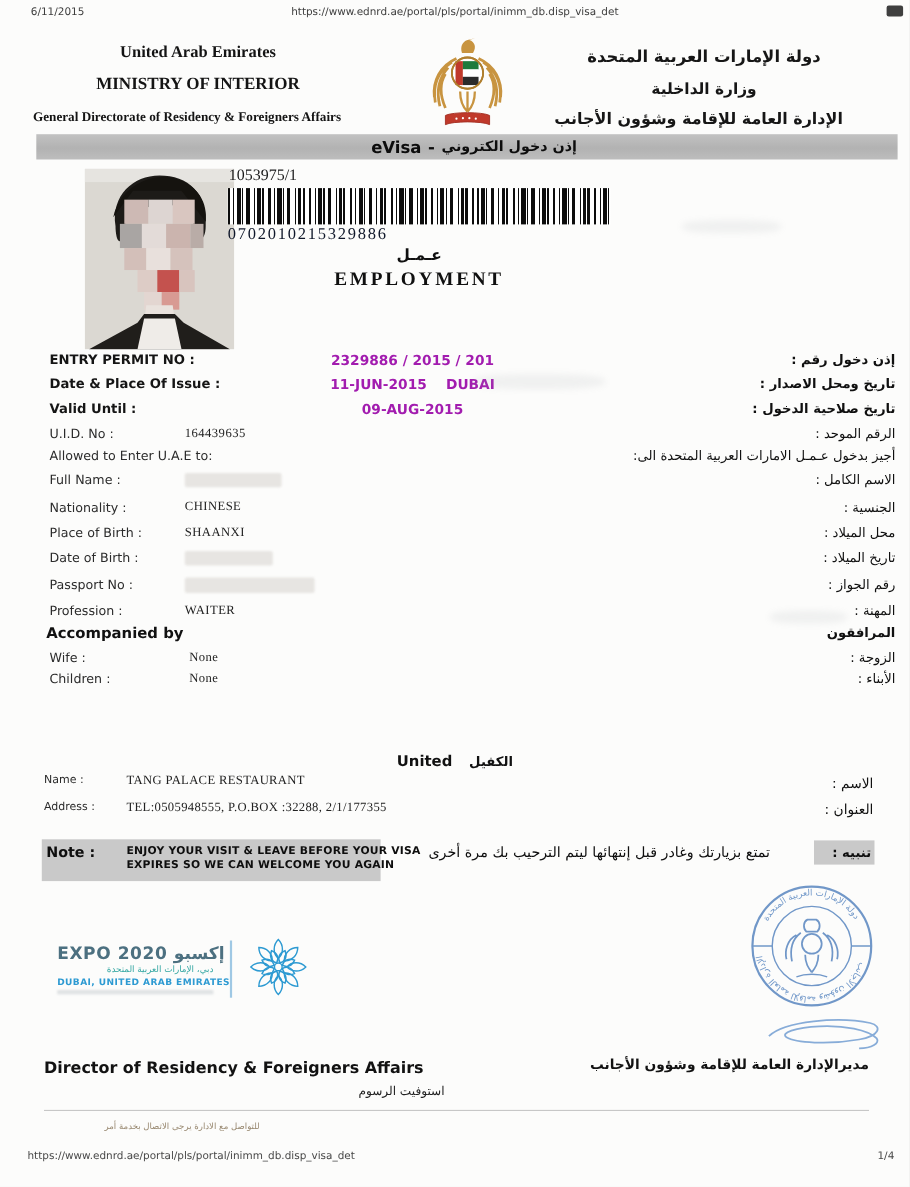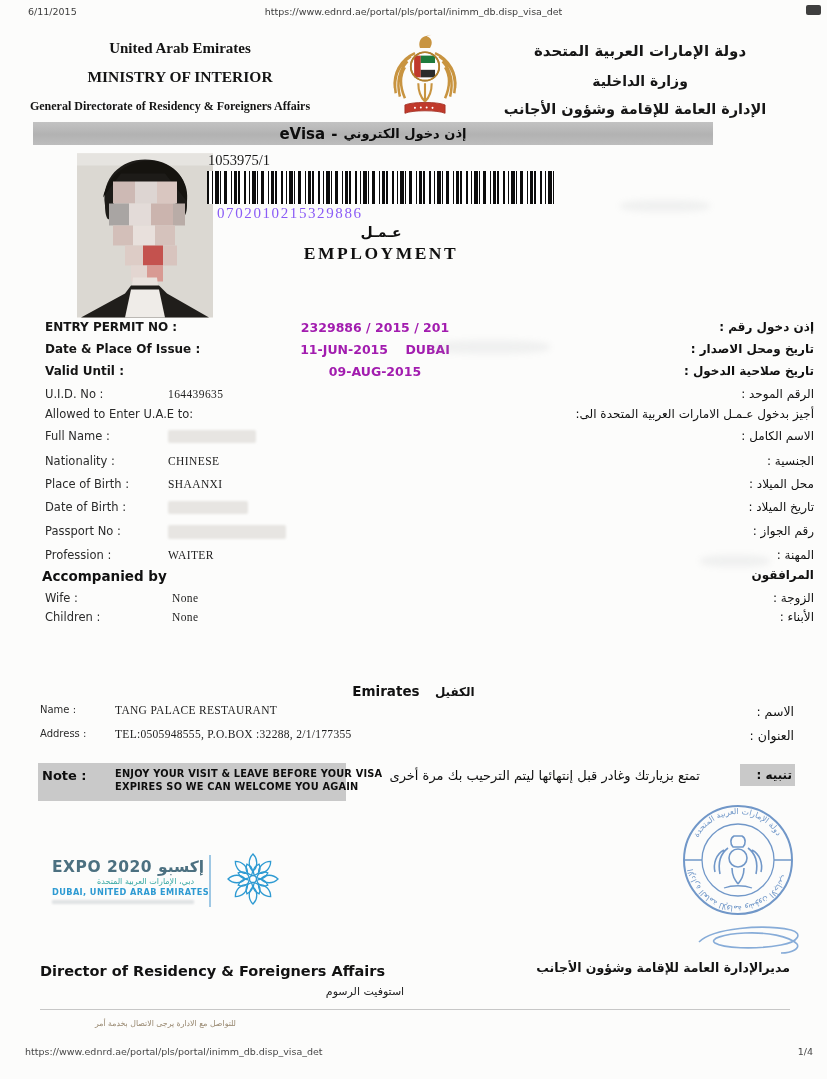--- a/index.html
+++ b/index.html
@@ -5,34 +5,34 @@
   html,body{margin:0;padding:0;background:#e8e8e8;}
   #page{position:relative;width:827px;height:1079px;background:#fcfcfb;overflow:hidden;
         font-family:"DejaVu Sans",sans-serif;color:#1c1c1c;margin:0 auto;}
   .abs{position:absolute;}
   
   .printbar{font-size:9.5px;color:#3d3d3d;font-family:"DejaVu Sans",sans-serif;}
   
   .hdr-en{font-family:"Liberation Serif",serif;font-weight:bold;color:#141414;text-align:center;}
   .hdr-ar{font-family:"DejaVu Sans",sans-serif;font-weight:bold;color:#161616;text-align:center;direction:rtl;}
   
-  .banner{left:33px;top:122px;width:680px;height:23px;
+  .banner{left:33px;top:122px;width:770px;height:23px;
           background:linear-gradient(180deg,#c2c2c2,#b2b2b2 55%,#bdbdbd);
-          display:flex;align-items:center;justify-content:center;gap:6px;}
+          display:flex;align-items:center;justify-content:center;gap:6px;padding-left:13px;}
   .banner .en{font-weight:bold;font-size:15px;color:#0d0d0d;}
   .banner .ar{font-weight:bold;font-size:13px;color:#0d0d0d;direction:rtl;}
   
   .photo{left:77px;top:153px;width:136px;height:165px;}
   .fileno{left:208px;top:152px;font-family:"Liberation Serif",serif;font-size:14.5px;color:#1a1a1a;}
   .barcode{left:207px;top:171px;width:348px;height:33px;
     background:repeating-linear-gradient(90deg,
       #0c0c0c 0 2px,#fff 2px 5px,#0c0c0c 5px 6px,#fff 6px 8px,#0c0c0c 8px 12px,#fff 12px 13px,
       #0c0c0c 13px 14px,#fff 14px 17px,#0c0c0c 17px 20px,#fff 20px 24px,#0c0c0c 24px 25px,
       #fff 25px 27px,#0c0c0c 27px 30px,#fff 30px 31px,#0c0c0c 31px 33px,#fff 33px 37px);}
-  .barcodeno{left:217px;top:205px;font-family:"Liberation Serif",serif;font-size:15px;letter-spacing:1.6px;color:#8b5cf6;}
+  .barcodeno{left:207px;top:205px;font-family:"Liberation Serif",serif;font-size:15px;letter-spacing:1.6px;color:#0f172a;}
   .vtype-ar{left:207px;top:224px;width:348px;text-align:center;font-weight:bold;font-size:14px;direction:rtl;color:#101010;}
   .vtype-en{left:207px;top:243px;width:348px;text-align:center;font-family:"Liberation Serif",serif;
             font-weight:bold;font-size:17.5px;letter-spacing:2.5px;color:#101010;}
   
   .row{position:absolute;left:0;width:827px;height:18px;}
   .len{position:absolute;left:45px;top:0;font-size:11.5px;color:#2b2b2b;white-space:nowrap;}
   .lbold{font-weight:bold;font-size:12px;color:#151515;}
   .vcenter{position:absolute;left:240px;top:0;width:270px;text-align:center;font-weight:bold;
            font-size:12.5px;color:#a21caf;white-space:nowrap;}
   .vserif{position:absolute;left:168px;top:1px;font-family:"Liberation Serif",serif;font-size:11.5px;
@@ -218,21 +218,21 @@
     <span class="vserif" style="left:172px;">None</span>
     <span class="lar">الزوجة :</span>
   </div>
   <div class="row" style="top:610px;">
     <span class="len">Children :</span>
     <span class="vserif" style="left:172px;">None</span>
     <span class="lar">الأبناء :</span>
   </div>
 
   <div class="abs sp-head">
-    <span class="en">Emirates</span>&nbsp;&nbsp;
+    <span class="en">United</span>&nbsp;&nbsp;
     <span class="ar">الكفيل</span>
   </div>
   <div class="row" style="top:704px;">
     <span class="sp-len">Name :</span>
     <span class="sp-val">TANG PALACE RESTAURANT</span>
     <span class="sp-lar">الاسم :</span>
   </div>
   <div class="row" style="top:728px;">
     <span class="sp-len">Address :</span>
     <span class="sp-val">TEL:0505948555, P.O.BOX :32288, 2/1/177355</span>

